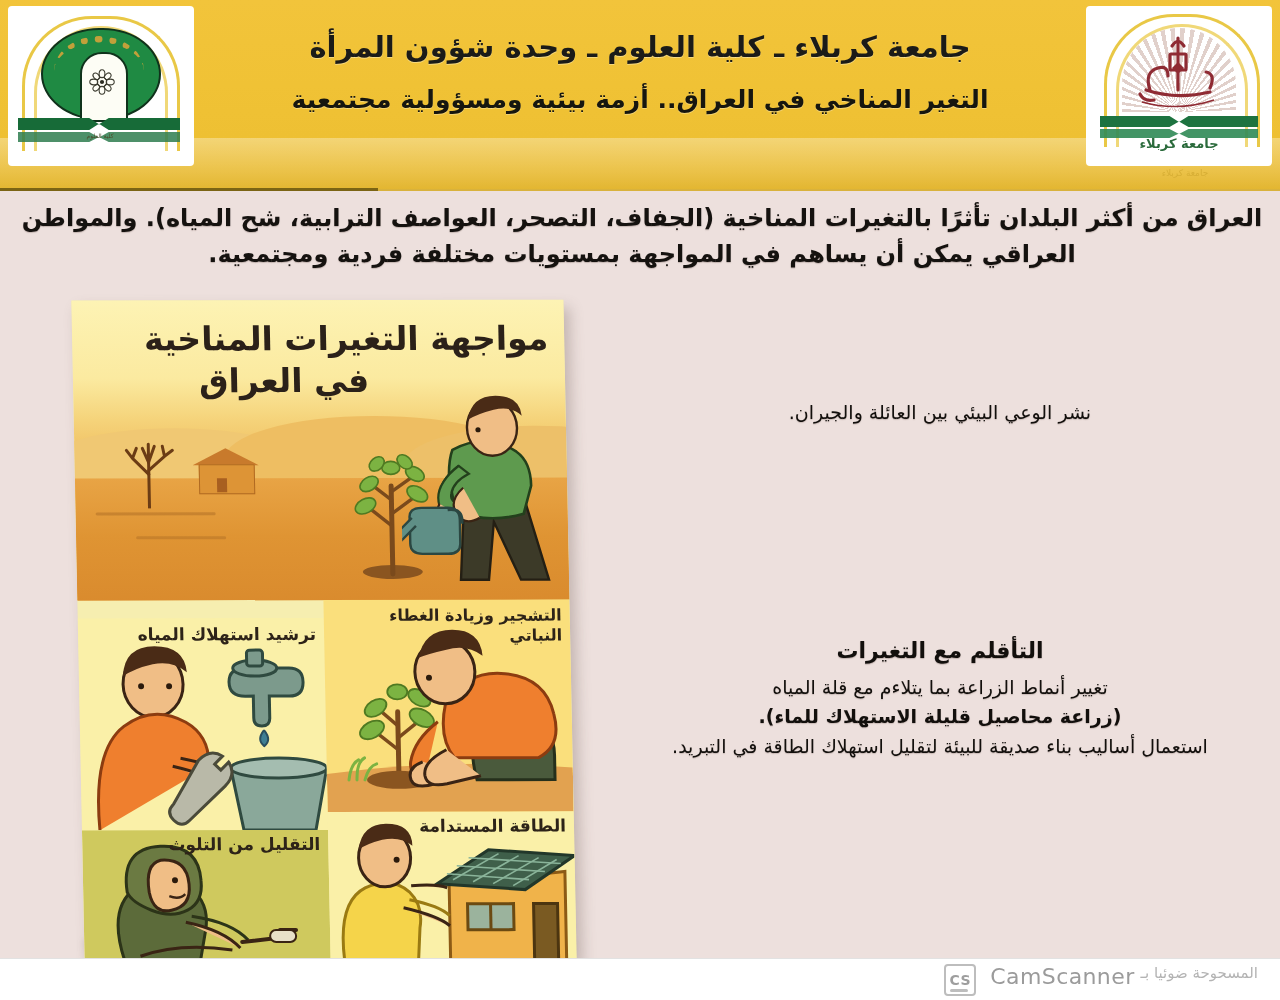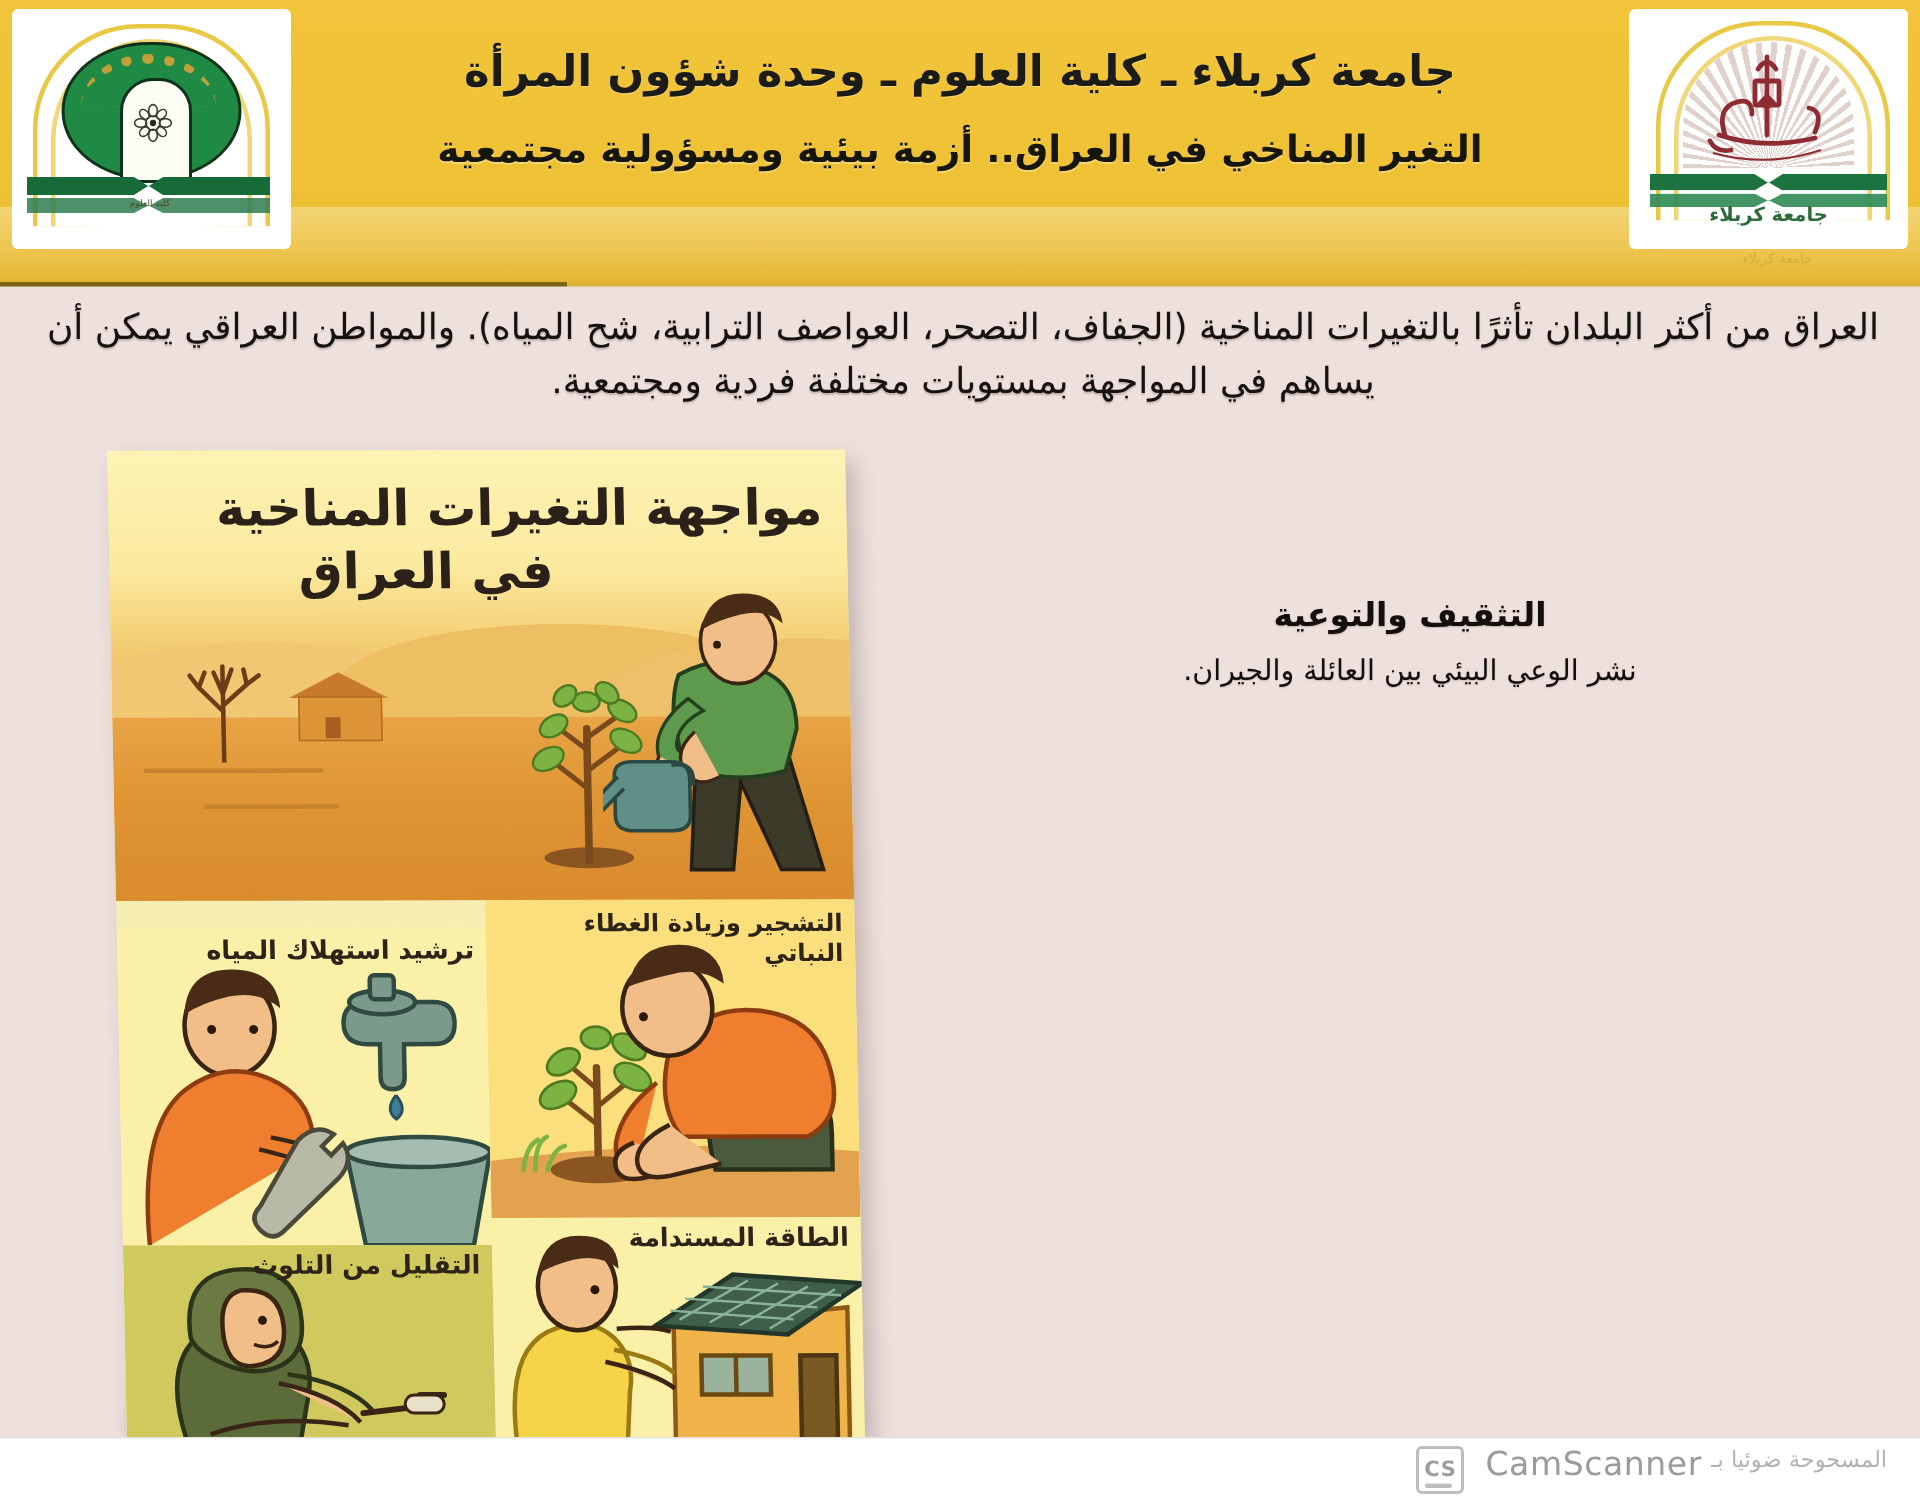--- a/index.html
+++ b/index.html
@@ -211,21 +211,21 @@
     text-shadow: 0 1px 0 rgba(255,255,255,.3);
   }
 
   
   .intro {
     position: absolute;
     left: 20px; top: 200px;
     width: 1244px;
     text-align: center;
     font-size: 24px;
-    font-weight: normal;
+    font-weight: bold;
     color: #15120f;
     line-height: 1.52;
     text-shadow: 0 1px 1px rgba(120,100,95,.35);
   }
 
   
   .section {
     position: absolute;
     width: 660px;
     right: 10px;
@@ -663,24 +663,29 @@
             <path d="M74 96 q34 8 46 18" fill="#f0be86" stroke="#3a2414" stroke-width="3"></path>
             <path d="M82 74 q26 -2 36 2" fill="#f0be86" stroke="#3a2414" stroke-width="3"></path>
           </svg>
         </div>
       </div>
 
     </div>
   </div>
 
   <div class="section sec-1">
-    <div class="sec-title">التثقيف والتوعية</div>
     <div class="sec-line">نشر الوعي البيئي بين العائلة والجيران.</div>
   </div>
 
+  <div class="section sec-2">
+    <div class="sec-title">التأقلم مع التغيرات</div>
+    <div class="sec-line">تغيير أنماط الزراعة بما يتلاءم مع قلة المياه</div>
+    <div class="sec-line bold">(زراعة محاصيل قليلة الاستهلاك للماء).</div>
+    <div class="sec-line">استعمال أساليب بناء صديقة للبيئة لتقليل استهلاك الطاقة في التبريد.</div>
+  </div>
 
   <div class="cs-footer">
     <div class="cs-row">
       <div class="cs-logo">CS</div>
       <div class="cs-word">CamScanner</div>
       <div class="cs-ar">المسحوحة ضوئيا بـ</div>
     </div>
   </div>
 
 </div>

